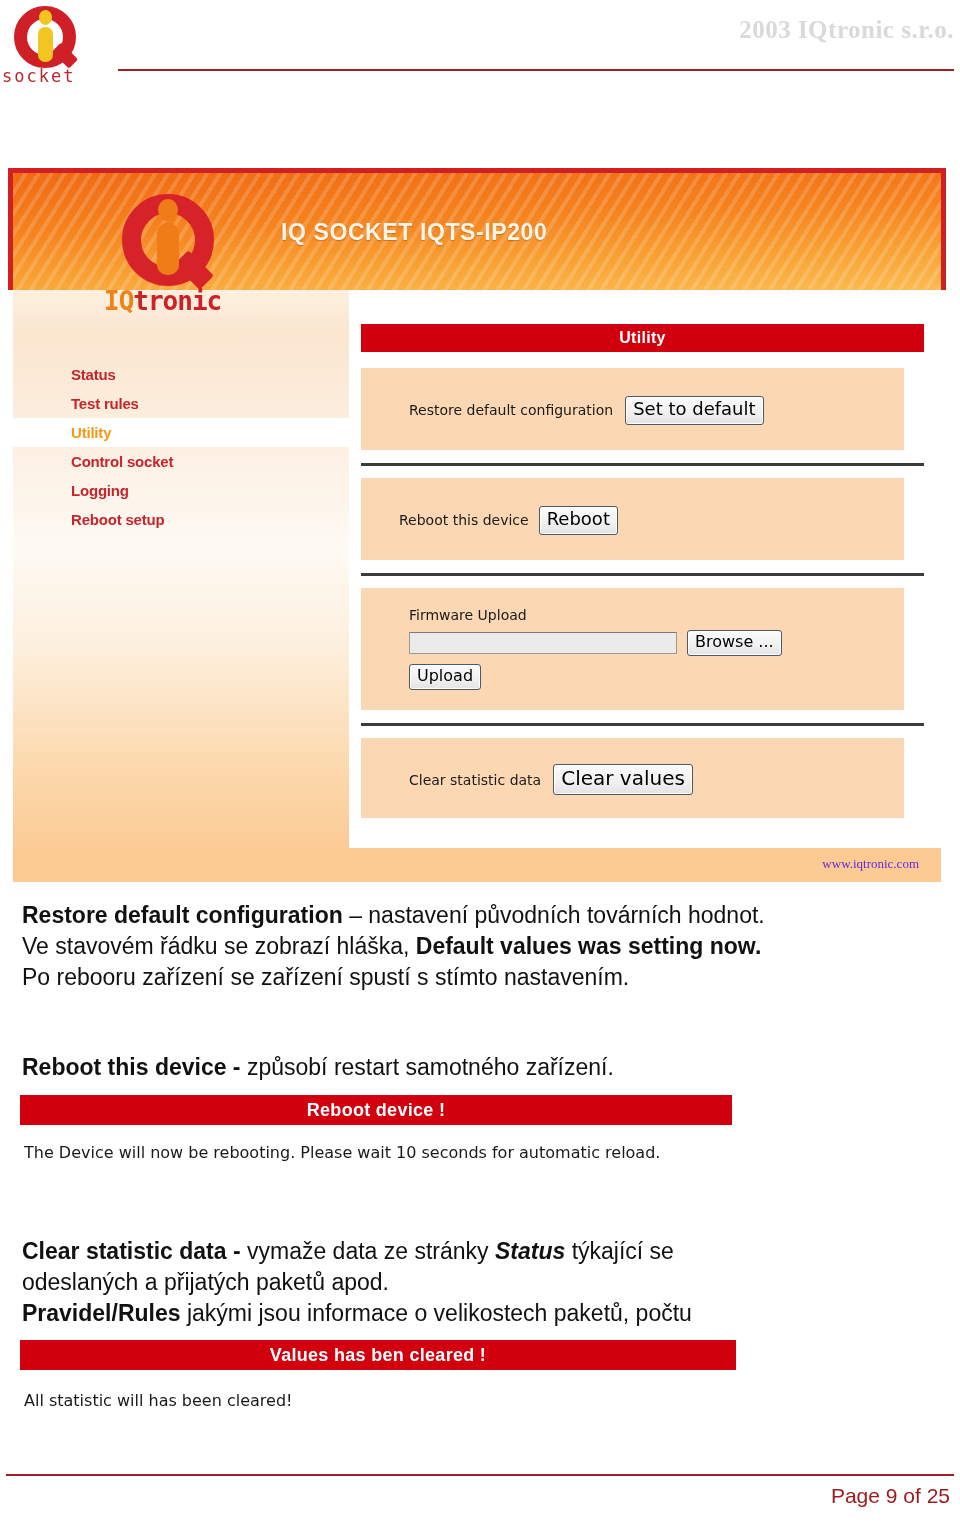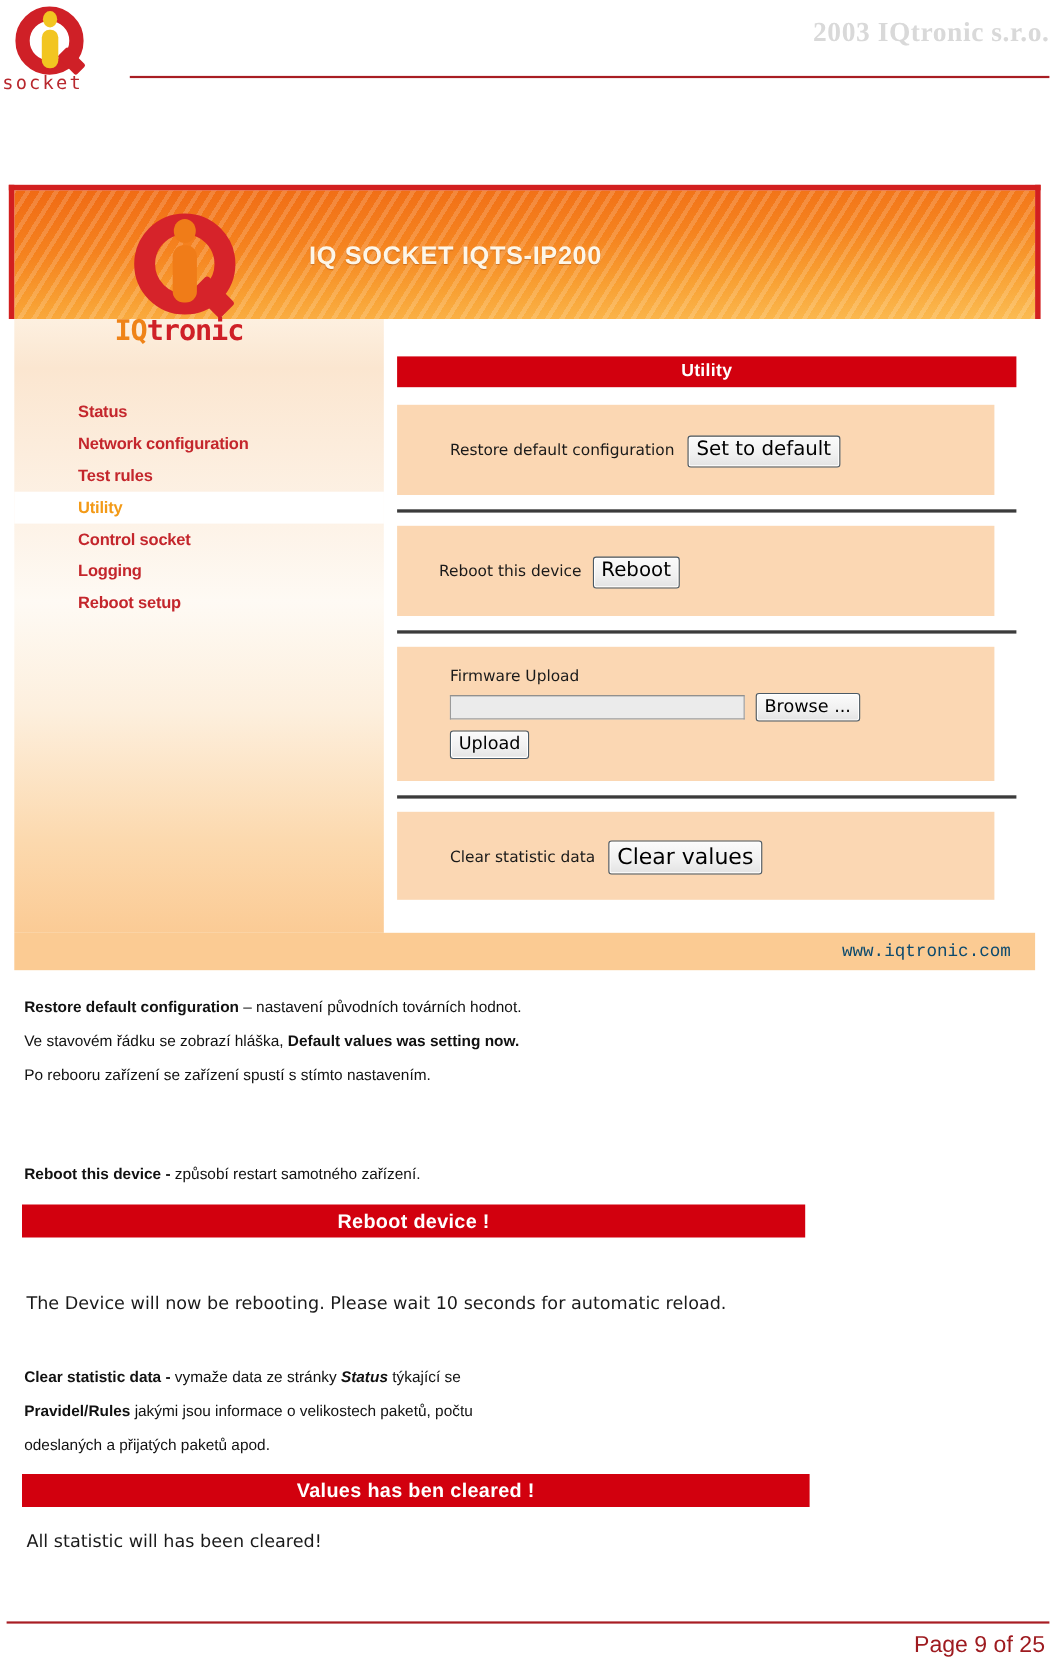--- a/index.html
+++ b/index.html
@@ -285,31 +285,31 @@
   #app-footer {
     position: absolute;
     left: 0; top: 558px;
     width: 928px;
     height: 34px;
     background: #fbcb93;
   }
   #app-footer-url {
     position: absolute;
     right: 22px; top: 8px;
-    font-family: Liberation Mono, monospace;
-    font-size: 16px;
-    color: #0c4a6e;
+    font-family: Liberation Serif, serif;
+    font-size: 13px;
+    color: #6d28d9;
   }
 
   
   .prose {
     position: absolute;
     left: 22px;
     width: 910px;
-    font-size: 14px;
+    font-size: 23px;
     color: #111111;
     line-height: 31px;
     font-family: "Liberation Sans", sans-serif;
   }
   .prose b { font-weight: bold; }
   .prose i { font-style: italic; font-weight: bold; }
 
   .alert-bar {
     position: absolute;
     height: 30px;
@@ -373,21 +373,20 @@
     <div class="alogo-i-dot"></div>
     <div class="alogo-i-stem"></div>
     <div id="app-logo-word"><span class="hl">IQ</span><span>tronic</span></div>
   </div>
 
   <div id="app-body">
 
     <div id="app-sidebar">
       <div id="app-nav">
         <div class="nav-item">Status</div>
-        <div class="nav-item">Network configuration</div>
         <div class="nav-item">Test rules</div>
         <div class="nav-item active">Utility</div>
         <div class="nav-item">Control socket</div>
         <div class="nav-item">Logging</div>
         <div class="nav-item">Reboot setup</div>
       </div>
     </div>
 
     <div id="app-main">
 
@@ -446,25 +445,25 @@
   <div><b>Restore default configuration</b><span> – nastavení původních továrních hodnot.</span></div>
   <div><span>Ve stavovém řádku se zobrazí hláška, </span><b>Default values was setting now.</b></div>
   <div>Po rebooru zařízení se zařízení spustí s stímto nastavením.</div>
 </div>
 
 <div class="prose" style="top:1052px;">
   <div><b>Reboot this device - </b><span>způsobí restart samotného zařízení.</span></div>
 </div>
 
 <div class="alert-bar" style="left:20px; top:1095px; width:712px;">Reboot device !</div>
-<div class="alert-msg" style="left:24px; top:1172px; width:690px;">The Device will now be rebooting. Please wait 10 seconds for automatic reload.</div>
+<div class="alert-msg" style="left:24px; top:1140px; width:690px;">The Device will now be rebooting. Please wait 10 seconds for automatic reload.</div>
 
 <div class="prose" style="top:1236px;">
   <div><b>Clear statistic data - </b><span> vymaže data ze stránky </span><i>Status</i><span> týkající se</span></div>
+  <div>odeslaných a přijatých paketů apod.</div>
   <div><b>Pravidel/Rules</b><span> jakými jsou  informace o velikostech paketů, počtu</span></div>
-  <div>odeslaných a přijatých paketů apod.</div>
 </div>
 
 <div class="alert-bar" style="left:20px; top:1340px; width:716px;">Values has ben cleared !</div>
 <div class="alert-msg" style="left:24px; top:1388px; width:690px;">All statistic will has been cleared!</div>
 
 <div id="footer-rule"></div>
 <div id="page-number">Page 9 of 25</div>
 
 </body></html>

